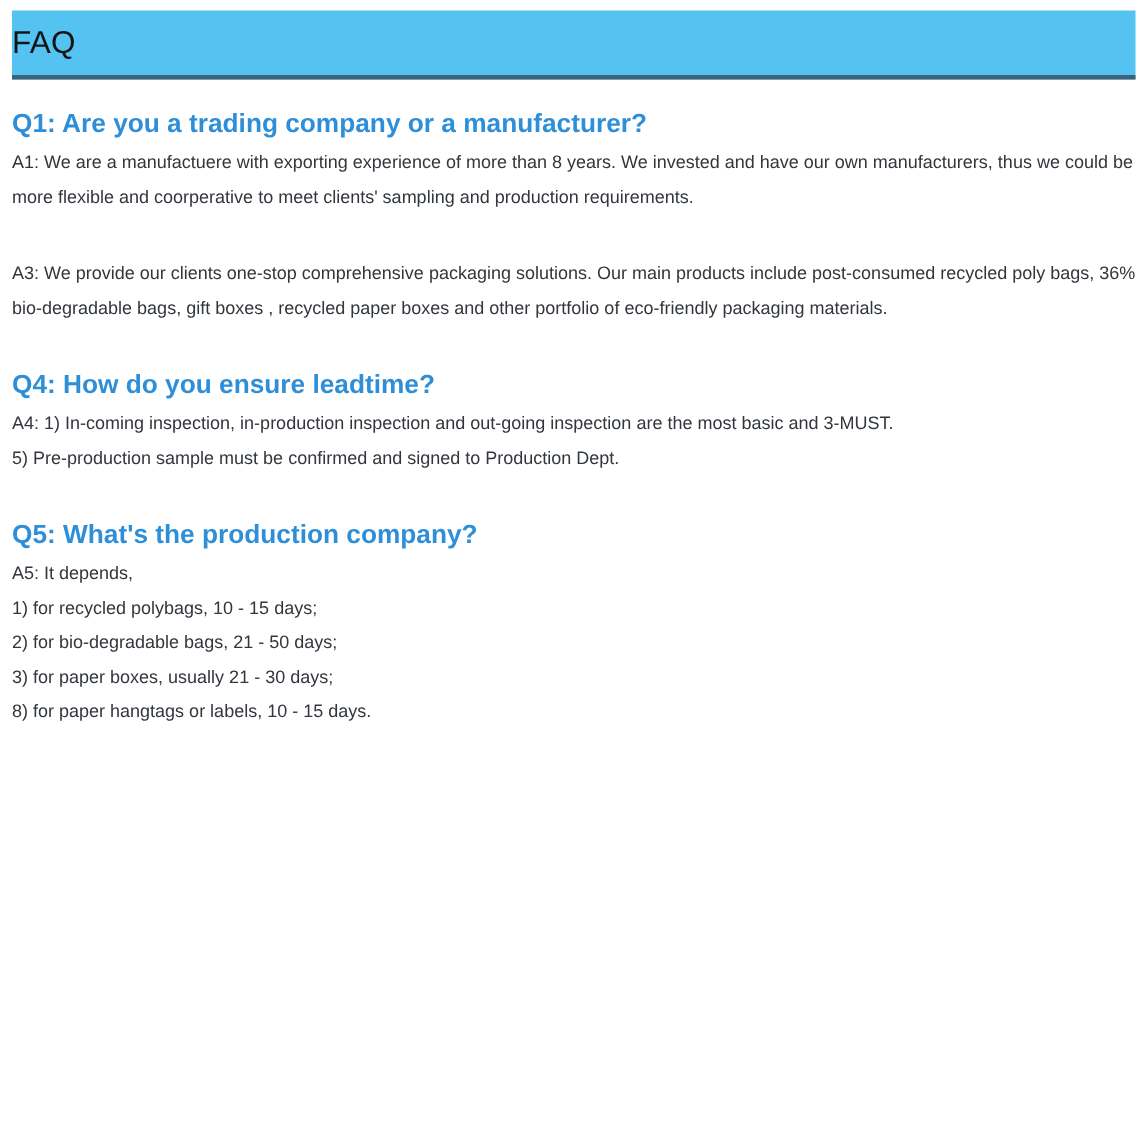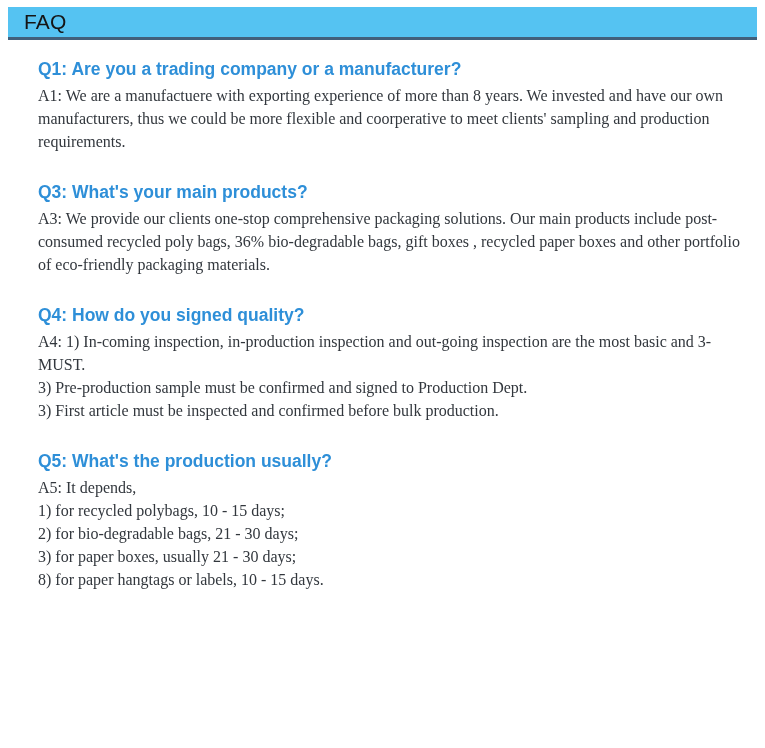--- a/index.html
+++ b/index.html
@@ -12,57 +12,55 @@
   html,body{margin:0;padding:0;}
   body{
     width:765px;
     height:748px;
     background:#ffffff;
     font-family:"Liberation Sans","DejaVu Sans",sans-serif;
     overflow:hidden;
   }
   .faq-header{
     margin:7px 8px 0 8px;
-    height:33px;
+    height:46px;
     background:var(--header-bg,#55c3f2);
     border-bottom:3px solid var(--header-border,#41607c);
     display:flex;
     align-items:center;
-    padding-left:16px;
+    padding-left:0;
   }
   .faq-header h2{
     margin:0;
     font-size:21px;
     font-weight:400;
     color:#151515;
     letter-spacing:0.2px;
   }
   main{
     padding:0 8px;
   }
   .faq-item{
     margin-top:28px;
-    margin-left:30px;
   }
   .faq-item:first-child{
     margin-top:18px;
   }
   .question{
     margin:0 0 3px 0;
     font-size:17.5px;
     font-weight:700;
     line-height:23px;
     color:var(--question-color,#2e8fd8);
   }
   .answer p{
     margin:0;
-    font-size:16px;
+    font-size:12px;
     line-height:23px;
     color:var(--body-color,#32373d);
-    font-family:Liberation Serif, serif;
   }
 </style>
 </head>
 <body>
 
 <header class="faq-header">
   <h2>FAQ</h2>
 </header>
 
 <main>
@@ -71,39 +69,37 @@
     <h3 class="question">Q1: Are you a trading company or a manufacturer?</h3>
     <div class="answer">
       <p>A1: We are a manufactuere with exporting experience of more than 8 years. We invested and have our own manufacturers, thus we could be more flexible and coorperative to meet clients' sampling and production requirements.</p>
     </div>
   </section>
 
   <section class="faq-item">
   </section>
 
   <section class="faq-item">
-    <h3 class="question">Q3: What's your main products?</h3>
     <div class="answer">
       <p>A3: We provide our clients one-stop comprehensive packaging solutions. Our main products include post-consumed recycled poly bags, 36% bio-degradable bags, gift boxes , recycled paper boxes and other portfolio of eco-friendly packaging materials.</p>
     </div>
   </section>
 
   <section class="faq-item">
-    <h3 class="question">Q4: How do you signed quality?</h3>
+    <h3 class="question">Q4: How do you ensure leadtime?</h3>
     <div class="answer">
       <p>A4: 1) In-coming inspection, in-production inspection and out-going inspection are the most basic and 3-MUST.</p>
-      <p>3) Pre-production sample must be confirmed and signed to Production Dept.</p>
-      <p>3) First article must be inspected and confirmed before bulk production.</p>
+      <p>5) Pre-production sample must be confirmed and signed to Production Dept.</p>
     </div>
   </section>
 
   <section class="faq-item">
-    <h3 class="question">Q5: What's the production usually?</h3>
+    <h3 class="question">Q5: What's the production company?</h3>
     <div class="answer">
       <p>A5: It depends,</p>
       <p>1) for recycled polybags, 10 - 15 days;</p>
-      <p>2) for bio-degradable bags, 21 - 30 days;</p>
+      <p>2) for bio-degradable bags, 21 - 50 days;</p>
       <p>3) for paper boxes, usually 21 - 30 days;</p>
       <p>8) for paper hangtags or labels, 10 - 15 days.</p>
     </div>
   </section>
 
 </main>
 
 </body></html>

